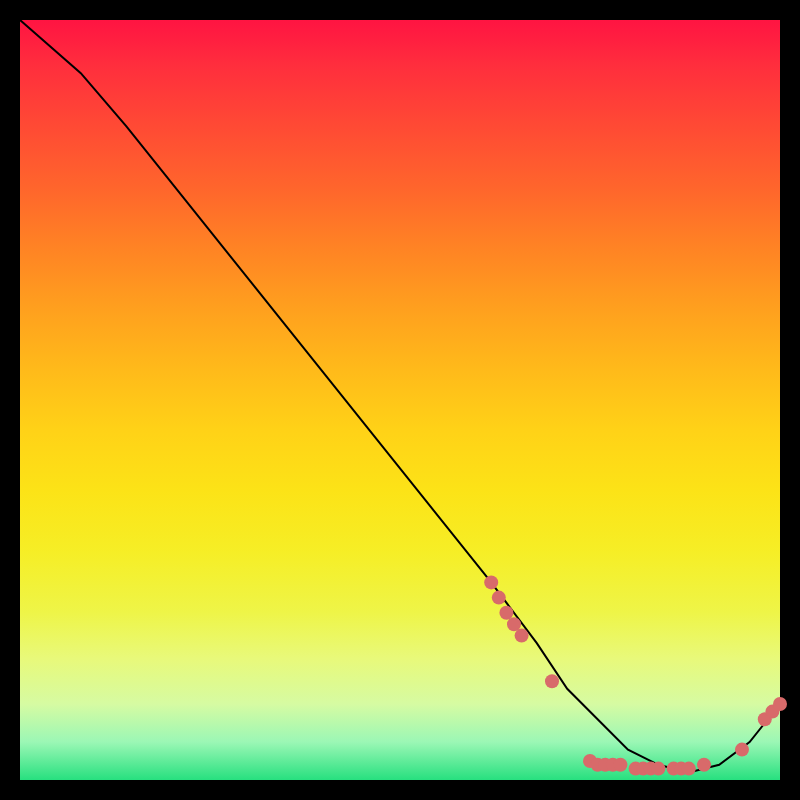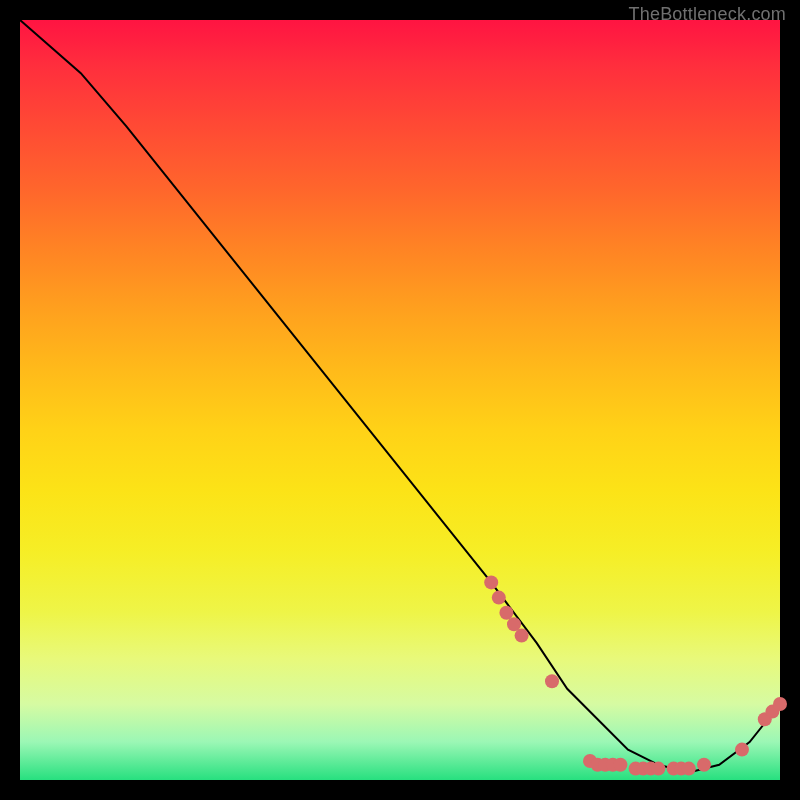--- a/index.html
+++ b/index.html
@@ -59,21 +59,20 @@
     overflow: visible;
   }
   .pt {
     fill: #d86a6a;
     stroke: none;
   }
 </style>
 </head>
 <body>
 <div class="frame">
-  <div class="watermark">TheBottleneck.com</div>
   <div class="plot">
     <svg class="curve" viewBox="0 0 760 760">
       <path id="line-path" fill="none" stroke="#000" stroke-width="2" d="M0.0 0.0 L60.8 53.2 L106.4 106.4 L167.2 182.4 L228.0 258.4 L288.8 334.4 L349.6 410.4 L410.4 486.4 L471.2 562.4 L516.8 623.2 L547.2 668.8 L577.6 699.2 L608.0 729.6 L638.4 744.8 L668.8 752.4 L699.2 744.8 L729.6 722.0 L760.0 684.0"></path>
       <g id="points-g">
           <circle cx="471.2" cy="562.4" r="7" class="pt"></circle>
           <circle cx="478.8" cy="577.6" r="7" class="pt"></circle>
           <circle cx="486.4" cy="592.8" r="7" class="pt"></circle>
           <circle cx="494.0" cy="604.2" r="7" class="pt"></circle>
           <circle cx="501.6" cy="615.6" r="7" class="pt"></circle>
           <circle cx="532.0" cy="661.2" r="7" class="pt"></circle>

